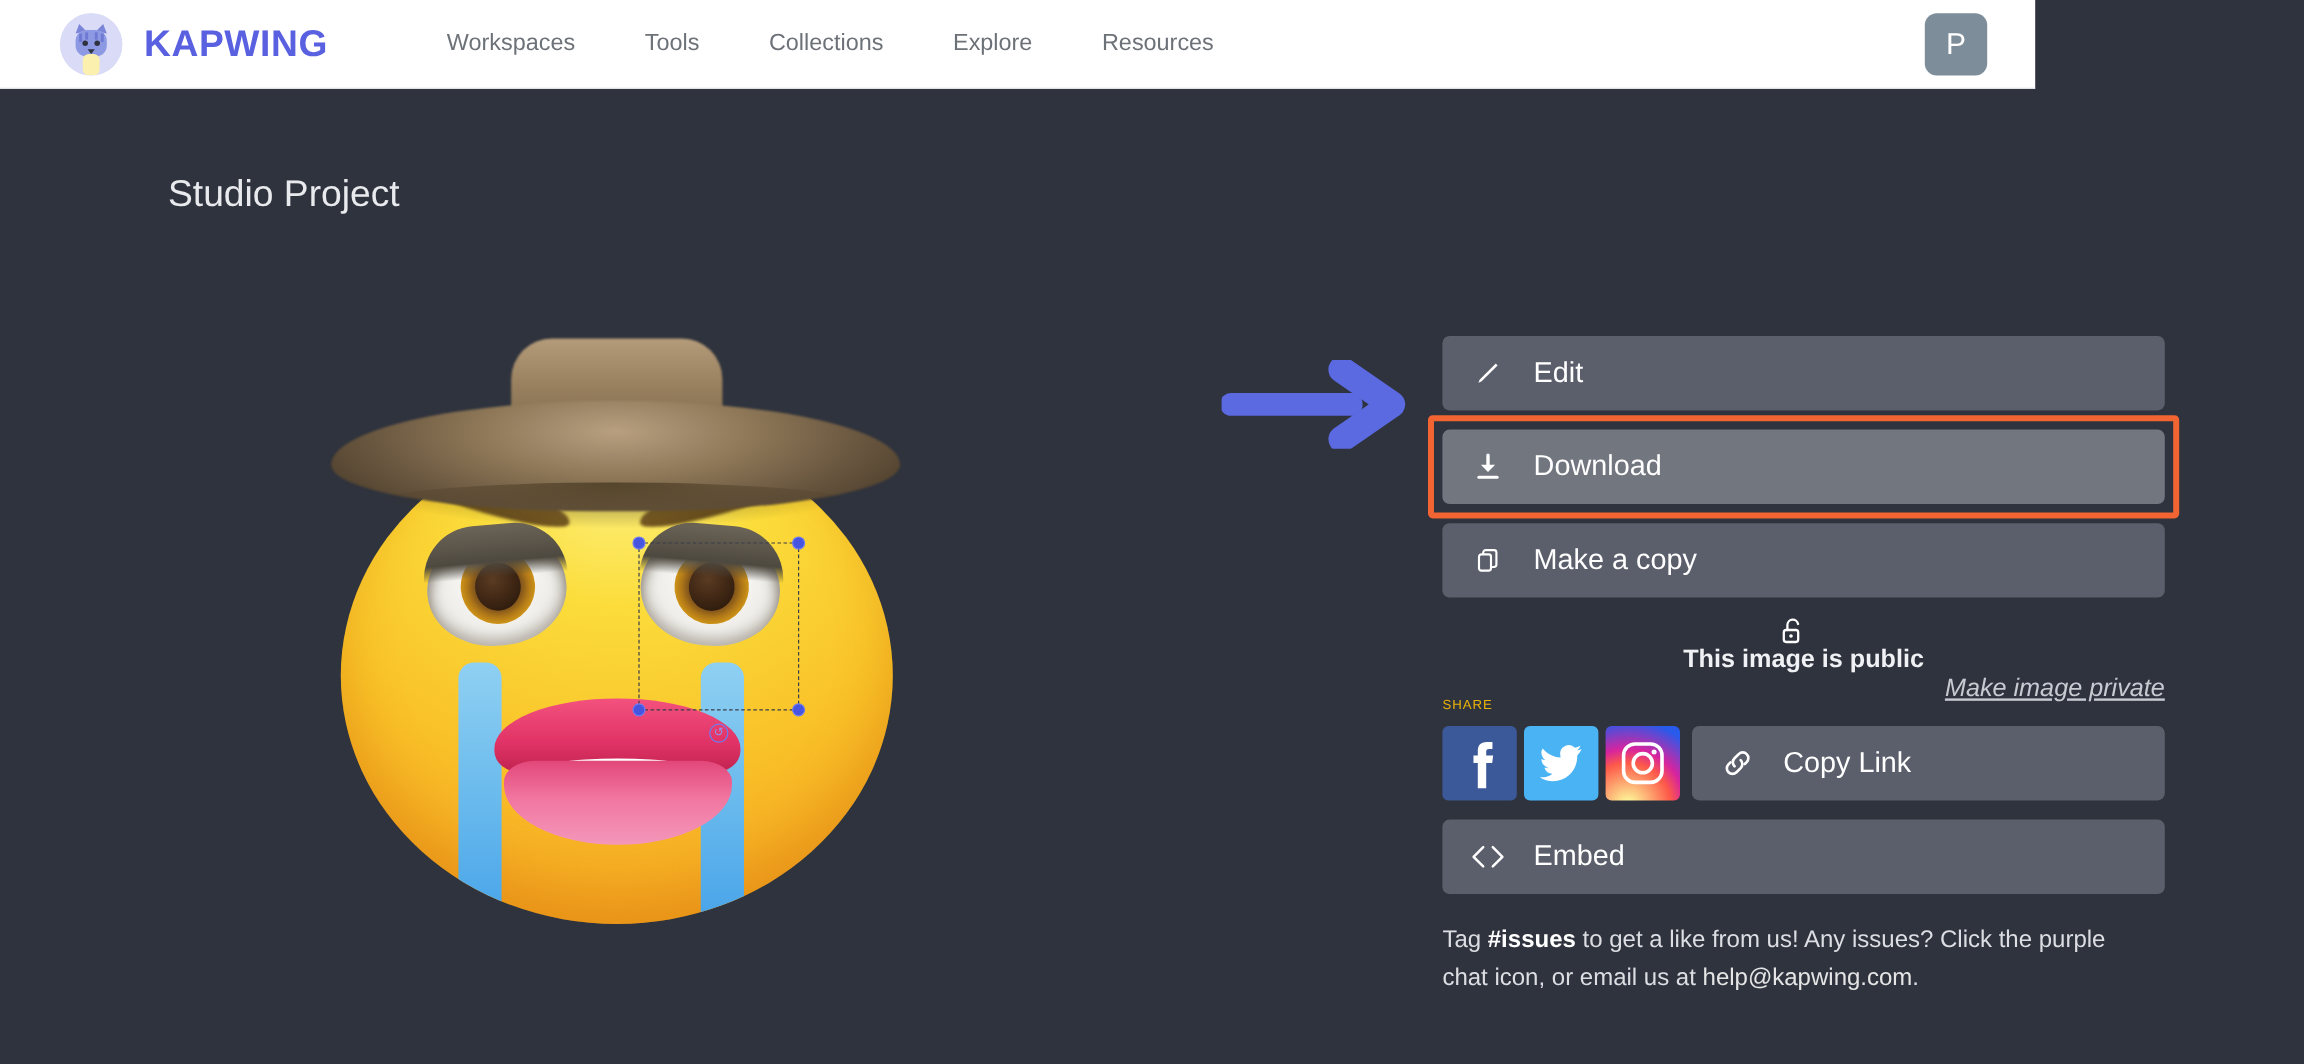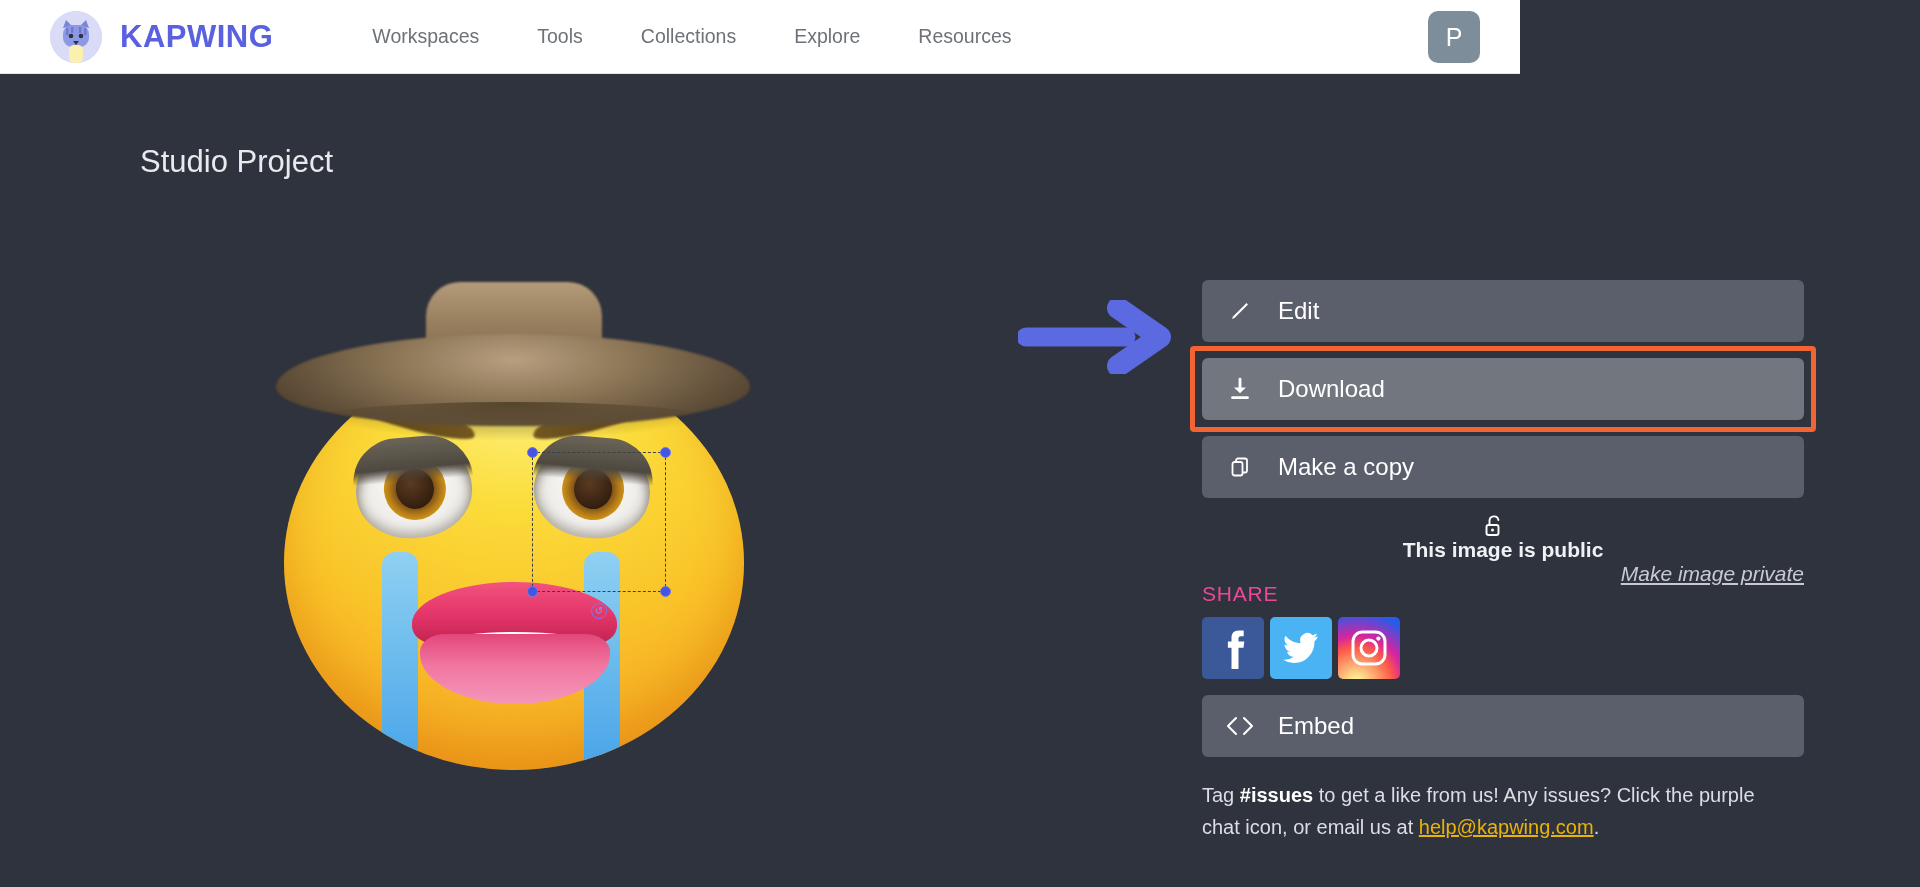--- a/index.html
+++ b/index.html
@@ -7,21 +7,21 @@
   html, body {
     width: 1920px; height: 887px;
     overflow: hidden;
     background: #2f333d;
     font-family: "Liberation Sans", sans-serif;
   }
 
   
   .header {
     position: absolute; top: 0; left: 0;
-    width: 1520px; height: 74px;
+    width: 1696px; height: 74px;
     background: #ffffff;
     border-bottom: 1px solid #e3e5e8;
     display: flex; align-items: center;
   }
   .brand { display: flex; align-items: center; margin-left: 50px; cursor: pointer; }
   .brand-mark {
     width: 52px; height: 52px; border-radius: 50%;
     background: #d7d8f5;
     position: relative; overflow: hidden;
     flex: none;
@@ -214,21 +214,21 @@
     flex-direction: column;
   }
   .vis-icon { width: 40px; display: flex; align-items: center; }
   .vis-label { font-size: 21px; font-weight: bold; color: #f0f1f4; }
   .vis-link {
     margin-left: auto; font-size: 21px; font-style: italic;
     color: #c7cad1; text-decoration: underline; cursor: pointer;
   }
 
   .share-label {
-    font-size: 21px; letter-spacing: .8px; color: #ec4899;
+    font-size: 11px; letter-spacing: .8px; color: #eab308;
     margin-bottom: 11px;
   }
   .share-row { display: flex; align-items: center; gap: 6px; margin-bottom: 16px; }
   .social {
     width: 62px; height: 62px; border-radius: 5px; flex: none;
     display: flex; align-items: center; justify-content: center; cursor: pointer;
   }
   .social.fb { background: #3b5998; }
   .social.tw { background: #4ab3f4; }
   .social.ig {
@@ -239,21 +239,21 @@
     display: flex; align-items: center; color: #fff; font-size: 24px;
     cursor: pointer; margin-left: 4px;
   }
   .copy-link .ic { width: 76px; display: flex; align-items: center; justify-content: center; }
 
   .footnote {
     margin-top: 22px; font-size: 20px; line-height: 32px; color: #dcdee3;
     max-width: 580px;
   }
   .footnote b { font-weight: bold; color: #ffffff; }
-  .footnote a { color: #eab308; text-decoration: underline; cursor: pointer; }
+  .footnote a { color: #e5e5e5; cursor: pointer; }
 </style>
 </head>
 <body>
 
 <div class="header">
 
   <div class="brand">
     <div class="brand-mark">
       <svg width="52" height="52" viewBox="0 0 52 52" aria-hidden="true">
         <circle cx="26" cy="26" r="26" fill="#d9dbf7"></circle>
@@ -408,20 +408,29 @@
           <path d="M35 4.2c-1.3.6-2.7 1-4.1 1.2 1.5-.9 2.6-2.3 3.1-4-1.4.8-2.9 1.4-4.5 1.8A7.2 7.2 0 0 0 17.3 9.7c0 .6.1 1.1.2 1.6C11.3 11 6 8.1 2.5 3.8A7.2 7.2 0 0 0 4.7 13.4a7 7 0 0 1-3.2-.9v.1c0 3.5 2.4 6.4 5.7 7a7 7 0 0 1-3.2.1 7.2 7.2 0 0 0 6.7 5 14.4 14.4 0 0 1-10.6 3A20.3 20.3 0 0 0 11 31c13.2 0 20.4-11 20.4-20.5v-.9A14.4 14.4 0 0 0 35 4.2Z" fill="#fff"></path>
         </svg>
       </div>
       <div class="social ig">
         <svg width="38" height="38" viewBox="0 0 38 38" aria-hidden="true">
           <rect x="3" y="3" width="32" height="32" rx="9.5" fill="none" stroke="#fff" stroke-width="3"></rect>
           <circle cx="19" cy="19" r="8" fill="none" stroke="#fff" stroke-width="3"></circle>
           <circle cx="28.4" cy="9.6" r="2.1" fill="#fff"></circle>
         </svg>
       </div>
+      <div class="copy-link">
+        <span class="ic">
+          <svg width="28" height="28" viewBox="0 0 24 24" aria-hidden="true">
+            <path d="M9.8 14.2a4 4 0 0 1 0-5.7l3-3a4 4 0 0 1 5.7 5.7l-1.4 1.4" fill="none" stroke="#fff" stroke-width="1.9" stroke-linecap="round"></path>
+            <path d="M14.2 9.8a4 4 0 0 1 0 5.7l-3 3a4 4 0 0 1-5.7-5.7l1.4-1.4" fill="none" stroke="#fff" stroke-width="1.9" stroke-linecap="round"></path>
+          </svg>
+        </span>
+        <span>Copy Link</span>
+      </div>
     </div>
 
     <div class="action-btn">
       <span class="ic">
         <svg width="30" height="22" viewBox="0 0 30 22" aria-hidden="true">
           <polyline points="11,3 3,11 11,19" fill="none" stroke="#fff" stroke-width="2.1" stroke-linecap="round" stroke-linejoin="round"></polyline>
           <polyline points="19,3 27,11 19,19" fill="none" stroke="#fff" stroke-width="2.1" stroke-linecap="round" stroke-linejoin="round"></polyline>
         </svg>
       </span>
       <span>Embed</span>

